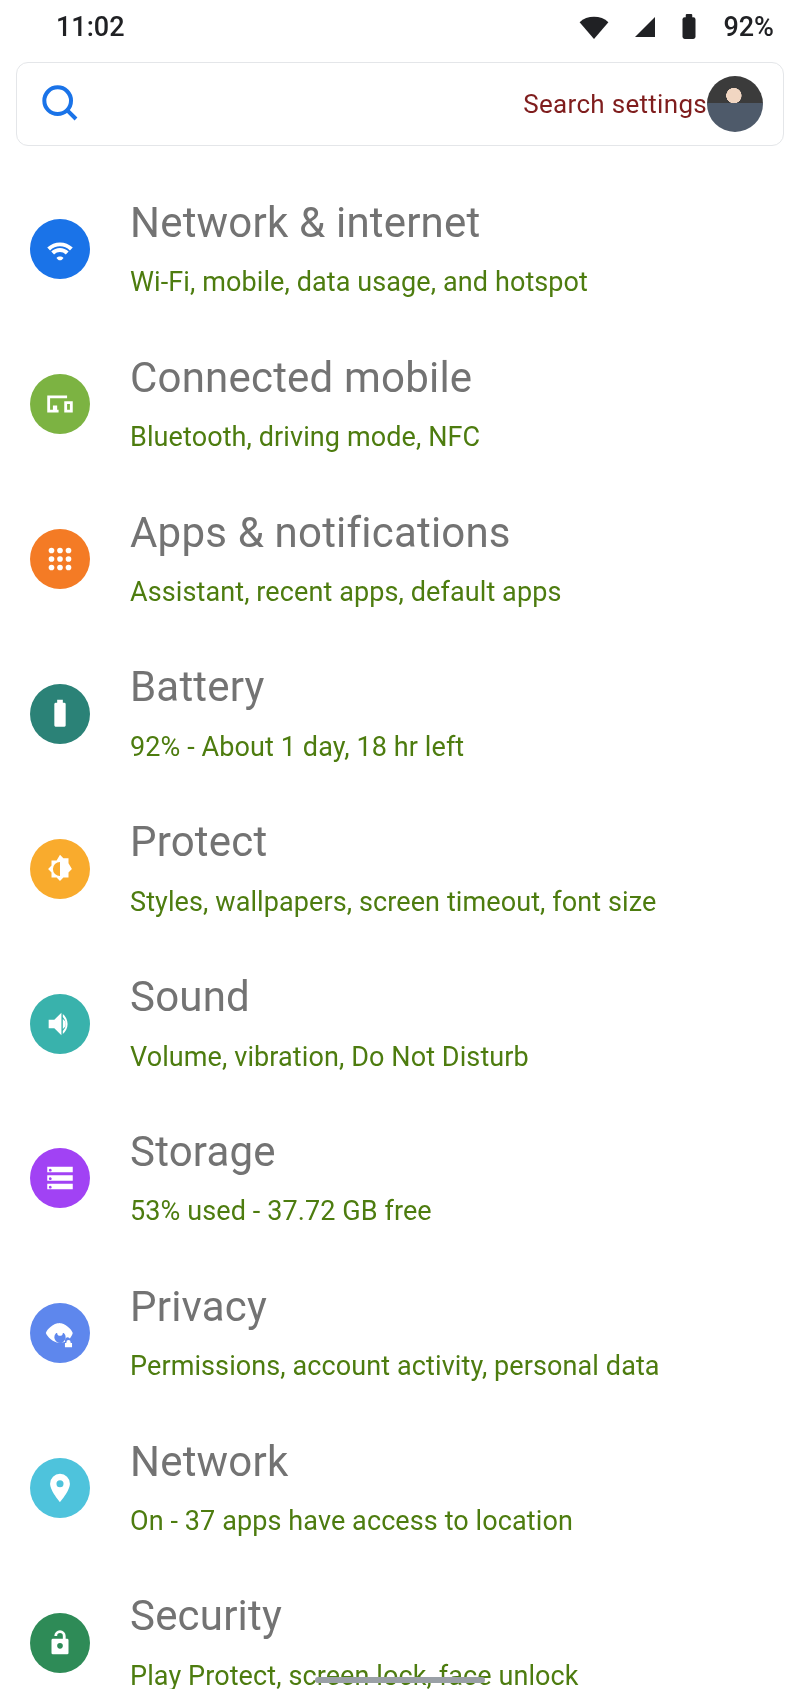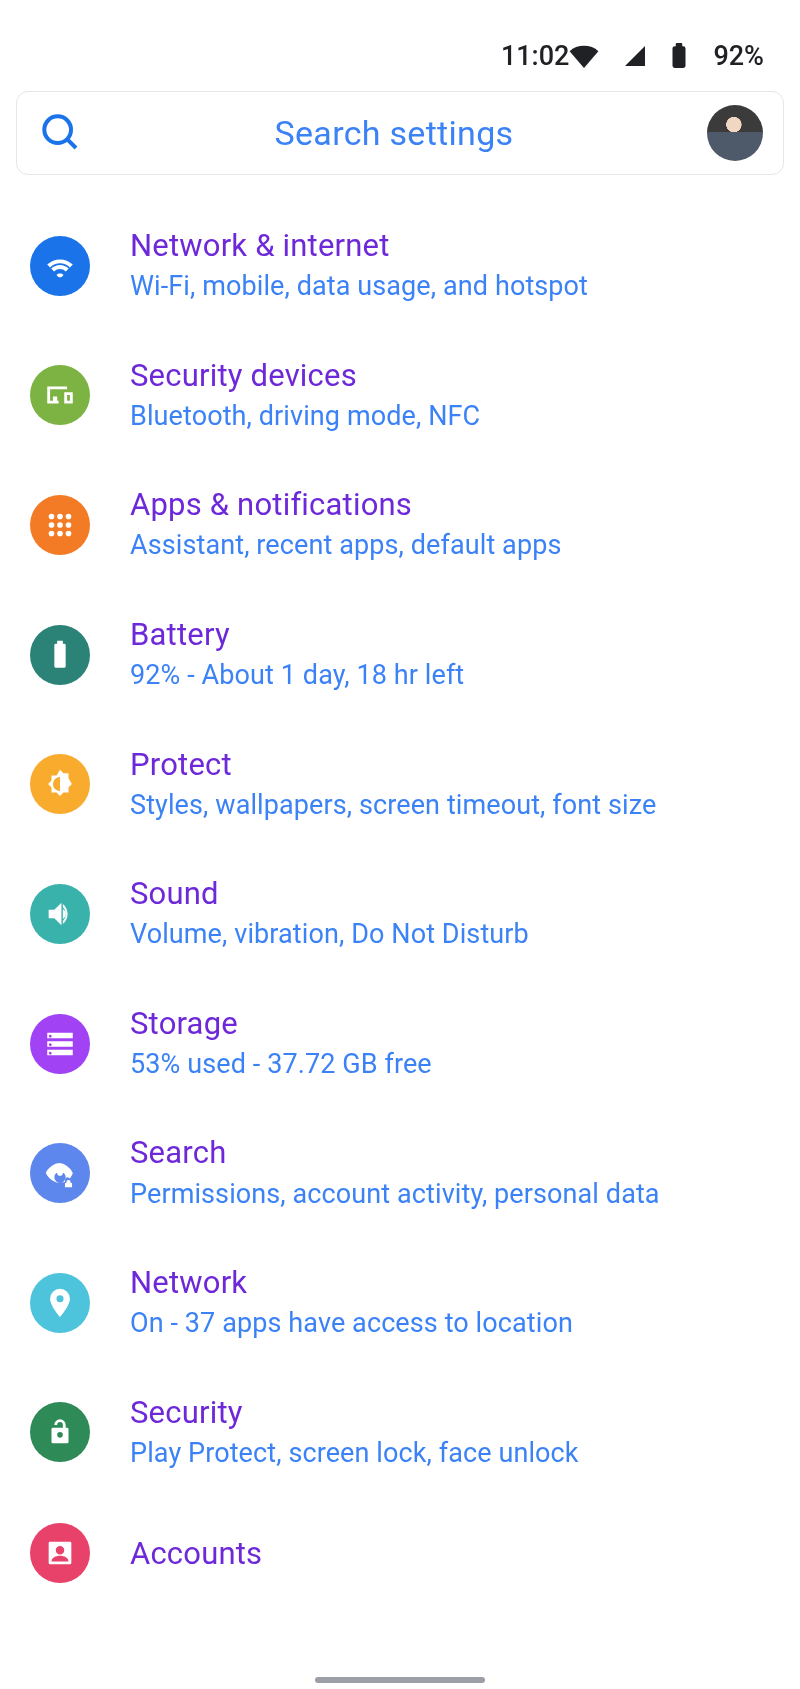--- a/index.html
+++ b/index.html
@@ -12,47 +12,46 @@
     font-family: Roboto, "Helvetica Neue", Arial, sans-serif;
     color: #202124;
     overflow: hidden;
   }
 
   
   .status-bar {
     height: 54px;
     display: flex;
     align-items: center;
-    justify-content: flex-end;
-    padding: 0 36px 0 56px;
+    justify-content: space-between;
+    padding: 0 26px 0 56px;
     font-size: 27px;
     font-weight: 500;
     color: #202124;
-    margin-top: 29px;
   }
   .status-right { display: flex; align-items: center; gap: 24px; }
   .status-right svg { display: block; }
 
   
   .search-wrap { padding: 8px 16px 0 16px; }
   .search-bar {
     height: 84px;
     border: 1px solid #e4e6e9;
     border-radius: 12px;
     display: flex;
     align-items: center;
     padding: 0 20px 0 24px;
     background: #fff;
   }
   .search-icon { width: 40px; height: 40px; color: #1a73e8; flex: 0 0 auto; }
   .search-placeholder {
     flex: 1;
-    text-align: center;
-    font-size: 34px;
-    color: #3b82f6;
+    text-align: right;
+    font-size: 26px;
+    color: #7f1d1d;
     letter-spacing: .3px;
   }
   .avatar {
     width: 56px; height: 56px;
     border-radius: 50%;
     background: radial-gradient(circle at 48% 35%, #f1d6c2 0 16%, transparent 17%),
                 linear-gradient(180deg, #3b3b3b 0 48%, #4e5a6a 48% 100%),
                 repeating-linear-gradient(0deg, #6b3a33 0 6px, #8a5048 6px 12px);
     background-blend-mode: normal, normal, normal;
     flex: 0 0 auto;
@@ -68,30 +67,30 @@
   }
   .icon-wrap {
     width: 60px; height: 60px;
     border-radius: 50%;
     display: flex; align-items: center; justify-content: center;
     flex: 0 0 auto;
   }
   .icon-wrap svg { width: 34px; height: 34px; fill: #fff; }
   .text-col { padding-left: 40px; flex: 1; min-width: 0; }
   .title {
-    font-size: 31px;
-    color: #6d28d9;
+    font-size: 42px;
+    color: #737373;
     line-height: 1.2;
     letter-spacing: .2px;
   }
   .sub {
     font-size: 27px;
-    color: #3b82f6;
+    color: #4d7c0f;
     line-height: 1.35;
-    margin-top: 4px;
+    margin-top: 16px;
     letter-spacing: .1px;
   }
 
   
   .c0 { background:#1a73e8; }
   .c1 { background:#7cb342; }
   .c2 { background:#f47b25; }
   .c3 { background:#2b8277; }
   .c4 { background:#f9ab2d; }
   .c5 { background:#39b2ac; }
@@ -152,21 +151,21 @@
     </div>
   </div>
 
   <div class="item">
     <div class="icon-wrap c1">
       <svg viewBox="0 0 24 24">
           <path d="M3 6h14v2H5v8h6v2H3V6zm12 4h6v8h-6v-8zm2 2v4h2v-4h-2zM7 13h3v3H7z"></path>
         </svg>
     </div>
     <div class="text-col">
-      <div class="title">Security devices</div>
+      <div class="title">Connected mobile</div>
       <div class="sub">Bluetooth, driving mode, NFC</div>
     </div>
   </div>
 
   <div class="item">
     <div class="icon-wrap c2">
       <svg viewBox="0 0 24 24">
           <circle cx="6" cy="6" r="2"></circle>
           <circle cx="12" cy="6" r="2"></circle>
           <circle cx="18" cy="6" r="2"></circle>
@@ -232,21 +231,21 @@
     </div>
   </div>
 
   <div class="item">
     <div class="icon-wrap c7">
       <svg viewBox="0 0 24 24">
           <path d="M12 5c-5 0-9 4.5-10 7 1 2.5 5 7 10 7 1.3 0 2.5-.3 3.6-.8A3 3 0 0117 15h-1a4 4 0 11-4-4 4 4 0 014 4h1a3 3 0 012 .8c.8-1 1.5-2.1 2-3.8-1-2.5-5-7-10-7zm0 5a2 2 0 100 4 2 2 0 000-4zm6 7a1.5 1.5 0 00-1.5 1.5V19h-1v3h5v-3h-1v-.5A1.5 1.5 0 0018 17z"></path>
         </svg>
     </div>
     <div class="text-col">
-      <div class="title">Search</div>
+      <div class="title">Privacy</div>
       <div class="sub">Permissions, account activity, personal data</div>
     </div>
   </div>
 
   <div class="item">
     <div class="icon-wrap c8">
       <svg viewBox="0 0 24 24">
           <path d="M12 2a7 7 0 00-7 7c0 5 7 13 7 13s7-8 7-13a7 7 0 00-7-7zm0 9.5A2.5 2.5 0 1114.5 9 2.5 2.5 0 0112 11.5z"></path>
         </svg>
     </div>

